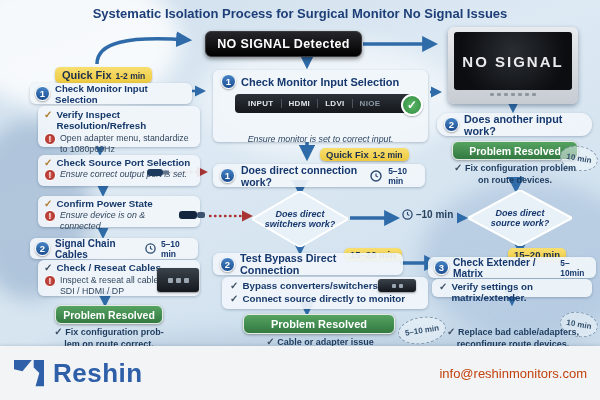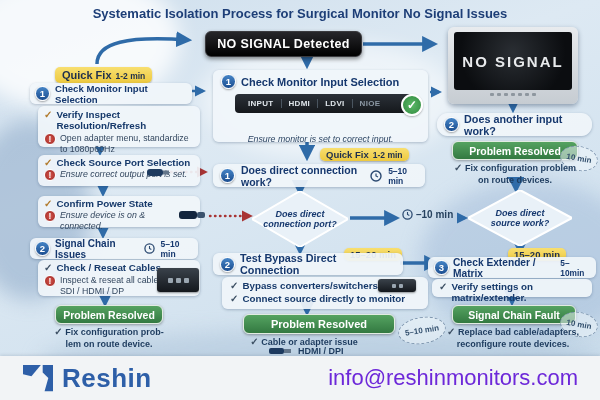--- a/index.html
+++ b/index.html
@@ -64,26 +64,26 @@
   #monitor .ctrl { display:flex; justify-content:center; gap:3px; padding-top:3px; }
   #monitor .ctrl i { width:4px; height:3px; background:#8e979f; border-radius:1px; }
   
   #nosignal-pill { position:absolute; background:linear-gradient(#26262a,#000); color:#fff;
                    border:1px solid #3a3a3e; border-radius:6px; font-weight:bold; font-size:12.5px;
                    display:flex; align-items:center; justify-content:center; letter-spacing:.4px;
                    box-shadow:0 2px 4px rgba(0,0,0,.45); }
   #title { position:absolute; width:600px; text-align:center; color:#1d3e77; font-weight:bold;
            font-size:13px; top:6px; }
   
-  #footer { position:absolute; left:0; bottom:0; width:600px; height:44px; background:#f2f4f6;
+  #footer { position:absolute; left:0; bottom:0; width:600px; height:54px; background:#f2f4f6;
             box-shadow:0 -1px 3px rgba(40,60,90,.15); display:flex; align-items:center;
-            justify-content:space-between; padding:0 22px; z-index:3; }
+            justify-content:space-between; padding:0 13px; z-index:3; }
   #brand { display:flex; align-items:center; gap:8px; }
   #brand .name { color:#2e5fa8; font-size:26px; font-weight:bold; letter-spacing:.5px; }
-  #email { color:#6d28d9; font-size:22px;text-align:center; }
+  #email { color:#c2410c; font-size:13px;text-align:center; }
   .devicebox { background:linear-gradient(#3a424b,#14181d); border-radius:3px; position:absolute;
                box-shadow:0 1px 2px rgba(0,0,0,.4); display:flex; align-items:center;
                justify-content:center; gap:3px; }
   .devicebox i { width:5px; height:5px; background:#9aa6b1; border-radius:1px; }
 </style>
 </head>
 <body>
 
 <div id="stage">
 
@@ -200,21 +200,21 @@
     </div>
   </div>
   <svg class="abs z2" style="left:178px;top:209px;" width="30" height="12">
     <rect x="1" y="2" width="18" height="8" rx="3" fill="#14263e"></rect>
     <circle cx="23" cy="6" r="4" fill="#2c4precise" opacity="0"></circle>
     <rect x="19" y="3" width="8" height="6" rx="2" fill="#3b536e"></rect>
   </svg>
 
   <div class="box z2 hdr" style="left:30px;top:238px;width:168px;height:21px;padding:0 5px;font-size:10px;">
     <span class="num">2</span>
-    <span>Signal Chain Issues</span>
+    <span>Signal Chain Cables</span>
     <svg class="clock" width="11" height="11" viewBox="0 0 12 12">
       <circle cx="6" cy="6" r="5" fill="none" stroke="#2c4a71" stroke-width="1.4"></circle>
       <path d="M6 3.4 L6 6 L8 7" fill="none" stroke="#2c4a71" stroke-width="1.2"></path>
     </svg>
     <span style="font-size:8.5px;font-weight:600;">5–10 min</span>
   </div>
 
   <div class="box z2" style="left:38px;top:260px;width:162px;height:36px;padding:2px 6px;">
     <div class="subrow">
       <span class="chk gray">✓</span>
@@ -230,21 +230,21 @@
       <i></i>
       <i></i>
   </div>
 
   <div class="greenbox z2" style="left:55px;top:305px;width:108px;height:19px;">
     <span>Problem Resolved</span>
   </div>
   <div class="detail z2" style="left:44px;top:326px;width:130px;">
     <span class="chk gray">✓</span>
     <span>Fix configuration prob-</span><br>
-    <span>lem on route device.</span>
+    <span>lem on route correct.</span>
   </div>
 
   <div class="box z2" style="left:213px;top:70px;width:215px;height:72px;padding:4px 8px;">
     <div class="hdr" style="font-size:11px;">
       <span class="num">1</span>
       <span>Check Monitor Input Selection</span>
     </div>
     <div style="position:relative;margin:5px 0 8px 14px;width:176px;">
       <div class="osd">
         <span>INPUT</span>
@@ -272,21 +272,21 @@
       <path d="M6 3.4 L6 6 L8 7" fill="none" stroke="#2c4a71" stroke-width="1.2"></path>
     </svg>
     <span style="font-size:8.5px;font-weight:600;">5–10 min</span>
   </div>
 
   <svg class="abs z2" style="left:252px;top:191px;" width="96" height="56">
     <polygon points="48,0 96,28 48,56 0,28" fill="#e9f1f8" stroke="#ffffff" stroke-width="2"></polygon>
   </svg>
   <div class="diamond-label z2" style="left:262px;top:209px;width:76px;">
     <span>Does direct</span><br>
-    <span>connection port?</span>
+    <span>switchers work?</span>
   </div>
 
   <div class="abs z2" style="left:402px;top:209px;display:flex;align-items:center;gap:3px;">
     <svg class="clock" width="11" height="11" viewBox="0 0 12 12">
       <circle cx="6" cy="6" r="5" fill="none" stroke="#2c4a71" stroke-width="1.4"></circle>
       <path d="M6 3.4 L6 6 L8 7" fill="none" stroke="#2c4a71" stroke-width="1.2"></path>
     </svg>
     <span style="font-size:10px;font-weight:bold;color:#27425f;">–10 min</span>
   </div>
 
@@ -313,21 +313,21 @@
     <i style="width:4px;height:4px;"></i>
       <i style="width:4px;height:4px;"></i>
   </div>
 
   <div class="greenbox z2" style="left:243px;top:314px;width:152px;height:20px;font-size:11px;">
     <span>Problem Resolved</span>
   </div>
   <div class="dashed z2" style="left:398px;top:317px;width:48px;height:27px;transform:rotate(-9deg);">
     <span>5–10 min</span>
   </div>
-  <div class="detail z2" style="left:224px;top:336px;width:160px;">
+  <div class="detail z2" style="left:240px;top:336px;width:160px;">
     <span class="chk gray">✓</span>
     <span>Cable or adapter issue</span>
   </div>
   <div class="abs z2" style="left:268px;top:346px;display:flex;align-items:center;gap:4px;">
     <svg width="26" height="10">
       <rect x="1" y="2" width="15" height="6" rx="2" fill="#1d3a5f"></rect>
       <rect x="16" y="3" width="7" height="4" fill="#62758a"></rect>
     </svg>
     <span style="font-size:9px;font-weight:bold;color:#1d3b5e;">HDMI / DPI</span>
   </div>
@@ -367,23 +367,20 @@
     <span style="font-size:8.3px;font-weight:600;">5–10min</span>
   </div>
 
   <div class="box z2" style="left:432px;top:279px;width:160px;height:18px;padding:2px 7px;">
     <div class="subrow">
       <span class="chk gray">✓</span>
       <span class="subttl" style="font-weight:600;">Verify settings on matrix/extender.</span>
     </div>
   </div>
 
-  <div class="greenbox z2" style="left:452px;top:305px;width:124px;height:19px;font-size:10.5px;">
-    <span>Signal Chain Fault</span>
-  </div>
   <div class="dashed z2" style="left:560px;top:312px;width:38px;height:25px;transform:rotate(10deg);">
     <span>10 min</span>
   </div>
   <div class="detail z2" style="left:434px;top:326px;width:158px;">
     <span class="chk gray">✓</span>
     <span>Replace bad cable/adapters,</span><br>
     <span>reconfigure route devices.</span>
   </div>
 
   <div id="footer">

